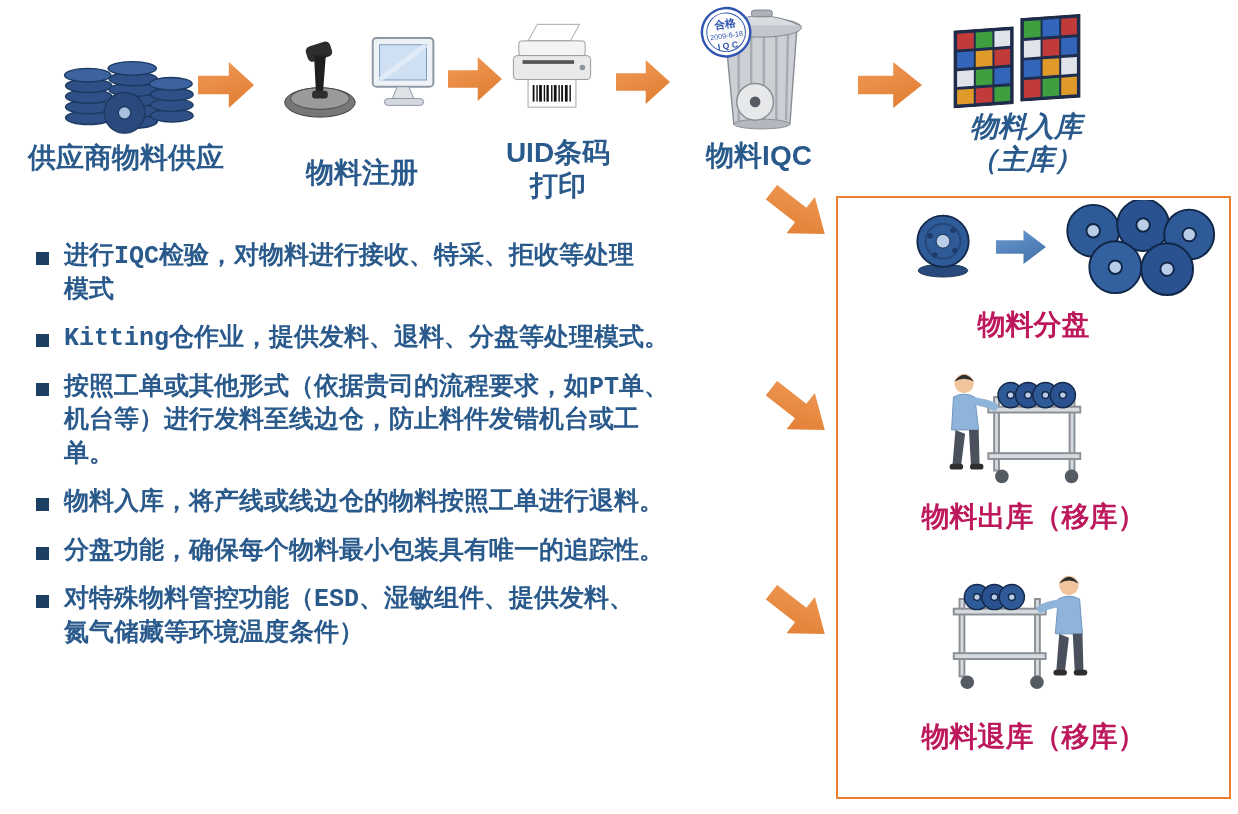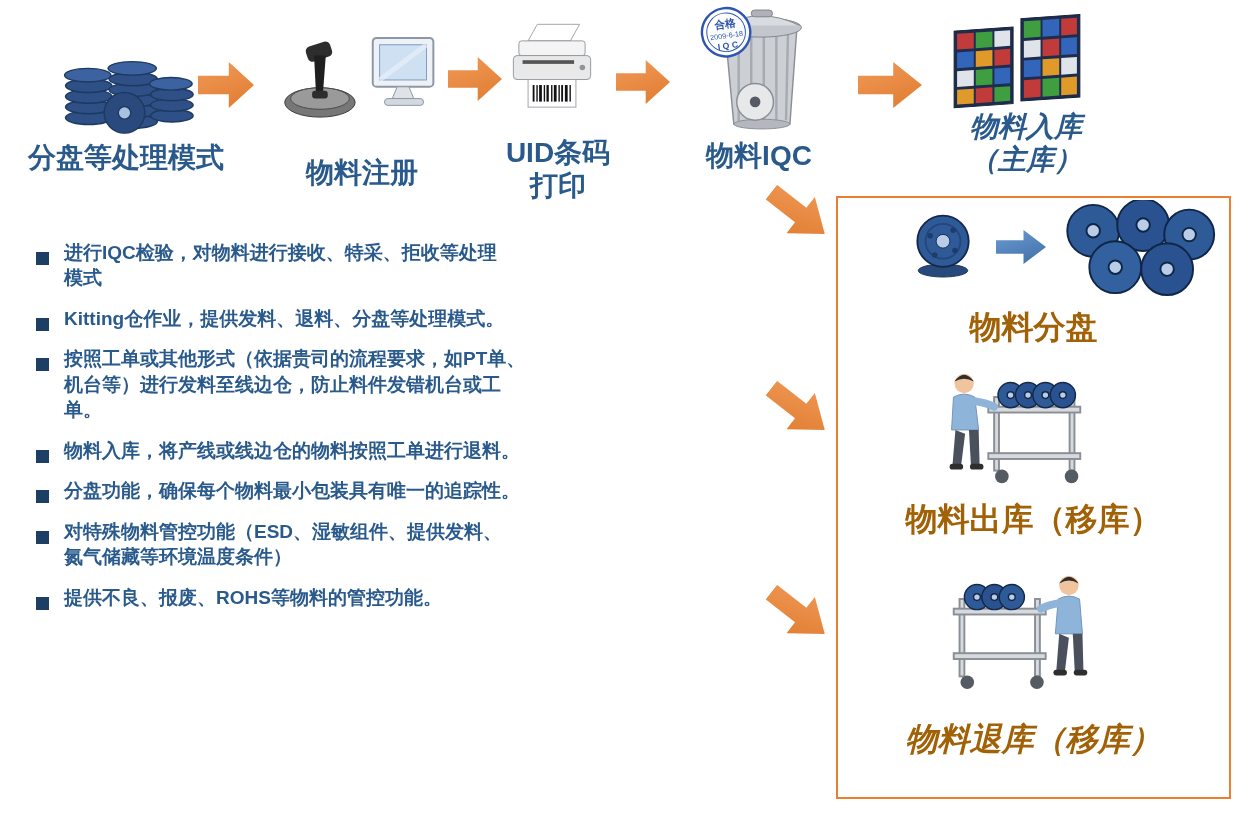--- a/index.html
+++ b/index.html
@@ -22,30 +22,30 @@
   
   .flow-label{
     position:absolute;color:#2A5A8C;font-size:28px;font-weight:600;
     text-align:center;white-space:pre-line;line-height:1.18;
   }
   
   .bullets{position:absolute;left:36px;top:240px;width:760px;margin:0;padding:0;list-style:none;}
   .bullets li{display:flex;align-items:flex-start;margin:0 0 15px 0;}
   .sq{flex:none;width:13px;height:13px;background:#1C3F63;margin:12px 15px 0 0;}
   .btxt{
-    color:#2A5A8C;font-size:19px;font-weight:600;line-height:1.34;white-space:pre-line;
+    color:#2A5A8C;font-size:25px;font-weight:600;line-height:1.34;white-space:pre-line;font-family:Liberation Mono, monospace;
   }
   
   .panel{
     position:absolute;left:836px;top:196px;width:395px;height:603px;
     border:2.5px solid #ED7D31;background:#fff;z-index:1;box-sizing:border-box;
   }
   .panel-label{
-    position:absolute;left:0;width:100%;text-align:center;color:#a16207;
-    font-size:32px;font-weight:600;
+    position:absolute;left:0;width:100%;text-align:center;color:#be185d;
+    font-size:28px;font-weight:600;
   }
 </style>
 </head>
 <body>
 
 <div class="canvas">
 
   <div class="abs" style="left:52px;top:20px;">
     <svg viewBox="0 0 150 120" width="145" height="118">
       <g stroke="#1D3A63" stroke-width="1.5">
@@ -173,21 +173,21 @@
             <rect x="96" y="55" width="17" height="17" fill="#E09A2A"></rect>
             <rect x="115" y="55" width="16" height="17" fill="#E0E4EA"></rect>
           <rect x="77" y="75" width="17" height="18" fill="#C23B3B"></rect>
             <rect x="96" y="75" width="17" height="18" fill="#3F9E3F"></rect>
             <rect x="115" y="75" width="16" height="18" fill="#E09A2A"></rect>
         </g>
       </g>
     </svg>
   </div>
 
-  <div class="flow-label" style="left:6px;top:141px;width:240px;">分盘等处理模式</div>
+  <div class="flow-label" style="left:6px;top:141px;width:240px;">供应商物料供应</div>
   <div class="flow-label" style="left:280px;top:132px;width:164px;margin-top:24px;">物料注册</div>
   <div class="flow-label" style="left:484px;top:136px;width:148px;">UID条码
 打印</div>
   <div class="flow-label" style="left:694px;top:139px;width:130px;">物料IQC</div>
   <div class="flow-label" style="left:944px;top:110px;width:164px;font-style:italic;">物料入库
 （主库）</div>
 
   <div class="abs arrow diag" style="left:764px;top:190px;width:68px;height:46px;"></div>
   <div class="abs arrow diag" style="left:764px;top:386px;width:68px;height:46px;"></div>
   <div class="abs arrow diag" style="left:764px;top:590px;width:68px;height:46px;"></div>
@@ -213,24 +213,20 @@
         <span class="btxt">物料入库，将产线或线边仓的物料按照工单进行退料。</span>
       </li>
     <li>
         <span class="sq"></span>
         <span class="btxt">分盘功能，确保每个物料最小包装具有唯一的追踪性。</span>
       </li>
     <li>
         <span class="sq"></span>
         <span class="btxt">对特殊物料管控功能（ESD、湿敏组件、提供发料、
 氮气储藏等环境温度条件）</span>
-      </li>
-    <li>
-        <span class="sq"></span>
-        <span class="btxt">提供不良、报废、ROHS等物料的管控功能。</span>
       </li>
   </ul>
 
   <div class="panel">
 
     <div class="abs" style="left:72px;top:12px;">
       <svg viewBox="0 0 72 74" width="66" height="68">
         <ellipse cx="36" cy="66" rx="27" ry="7" fill="#27497C" stroke="#16304F"></ellipse>
         <circle cx="36" cy="34" r="28" fill="#2E5A97" stroke="#14294A" stroke-width="2"></circle>
         <circle cx="36" cy="34" r="19" fill="none" stroke="#24467A" stroke-width="2"></circle>
@@ -317,17 +313,17 @@
         <circle cx="127" cy="30" r="10" fill="#F0C49C"></circle>
         <path d="M117 28 Q127 14 137 28 Q127 22 117 28" fill="#2E2E2E"></path>
         <path d="M116 44 Q127 38 138 44 L141 80 L113 80 Z" fill="#8FB4D9" stroke="#6F94BB"></path>
         <path d="M118 48 Q106 50 98 54" stroke="#8FB4D9" stroke-width="8" fill="none" stroke-linecap="round"></path>
         <path d="M117 80 L114 118 L123 118 L127 84 Z" fill="#4A515C"></path>
         <path d="M131 80 L133 118 L142 118 L141 80 Z" fill="#4A515C"></path>
         <rect x="111" y="117" width="14" height="6" rx="3" fill="#2E2E2E"></rect>
         <rect x="132" y="117" width="14" height="6" rx="3" fill="#2E2E2E"></rect>
       </svg>
     </div>
-    <div class="panel-label" style="top:520px;font-style:italic;">物料退库（移库）</div>
+    <div class="panel-label" style="top:520px;">物料退库（移库）</div>
 
   </div>
 
 </div>
 
 </body></html>

